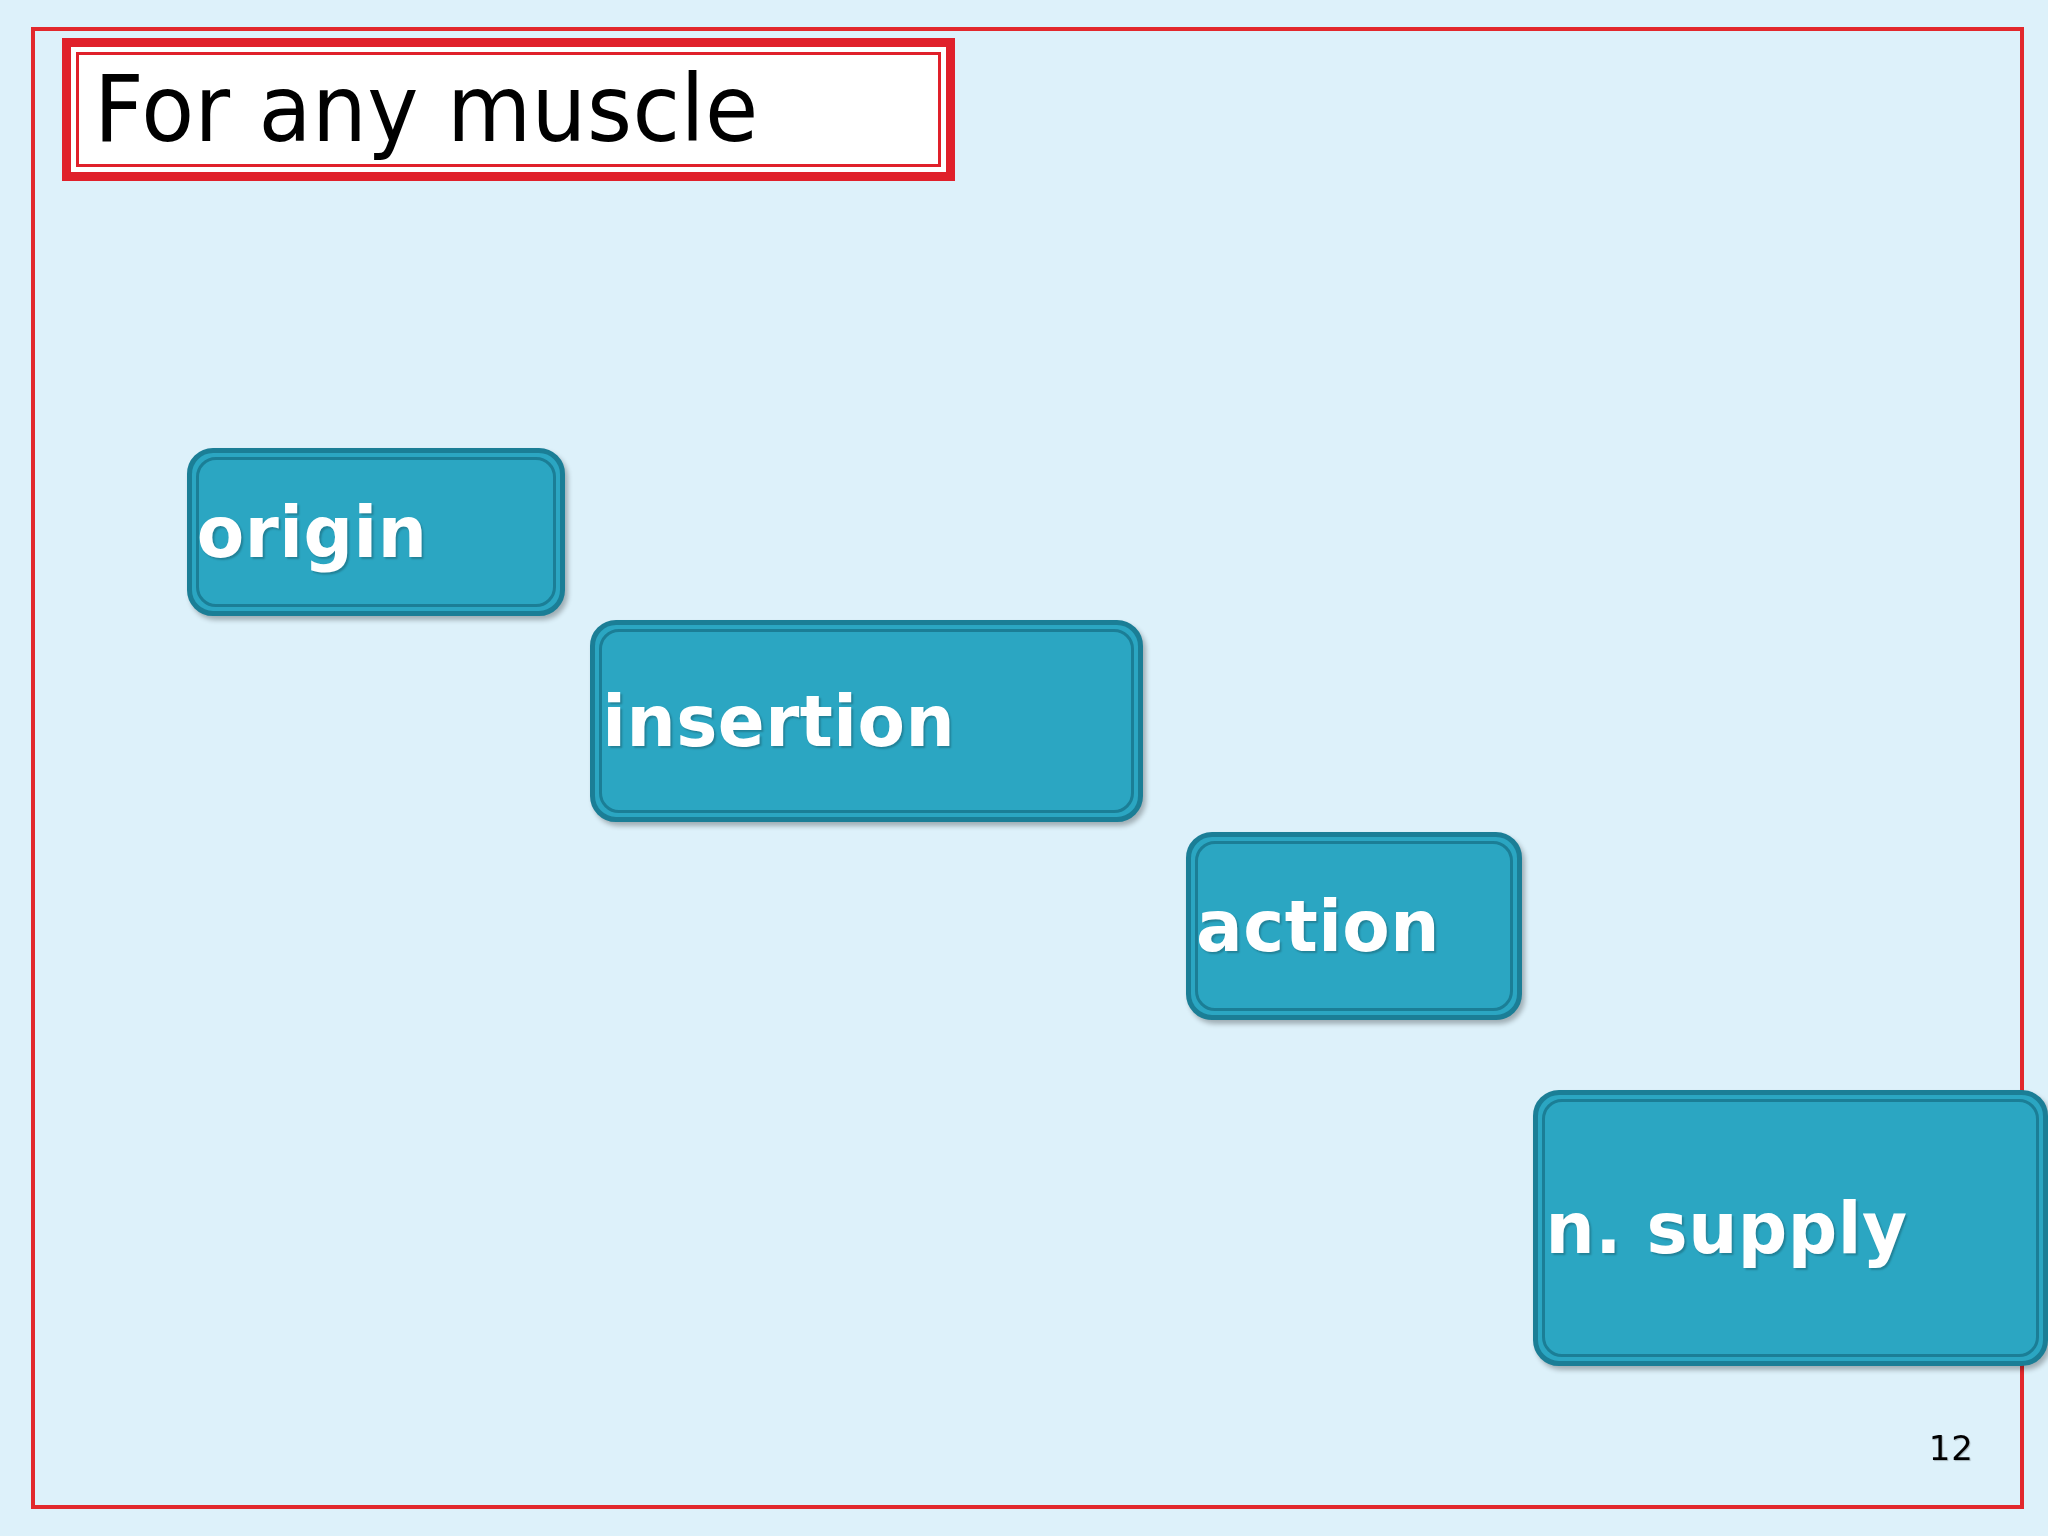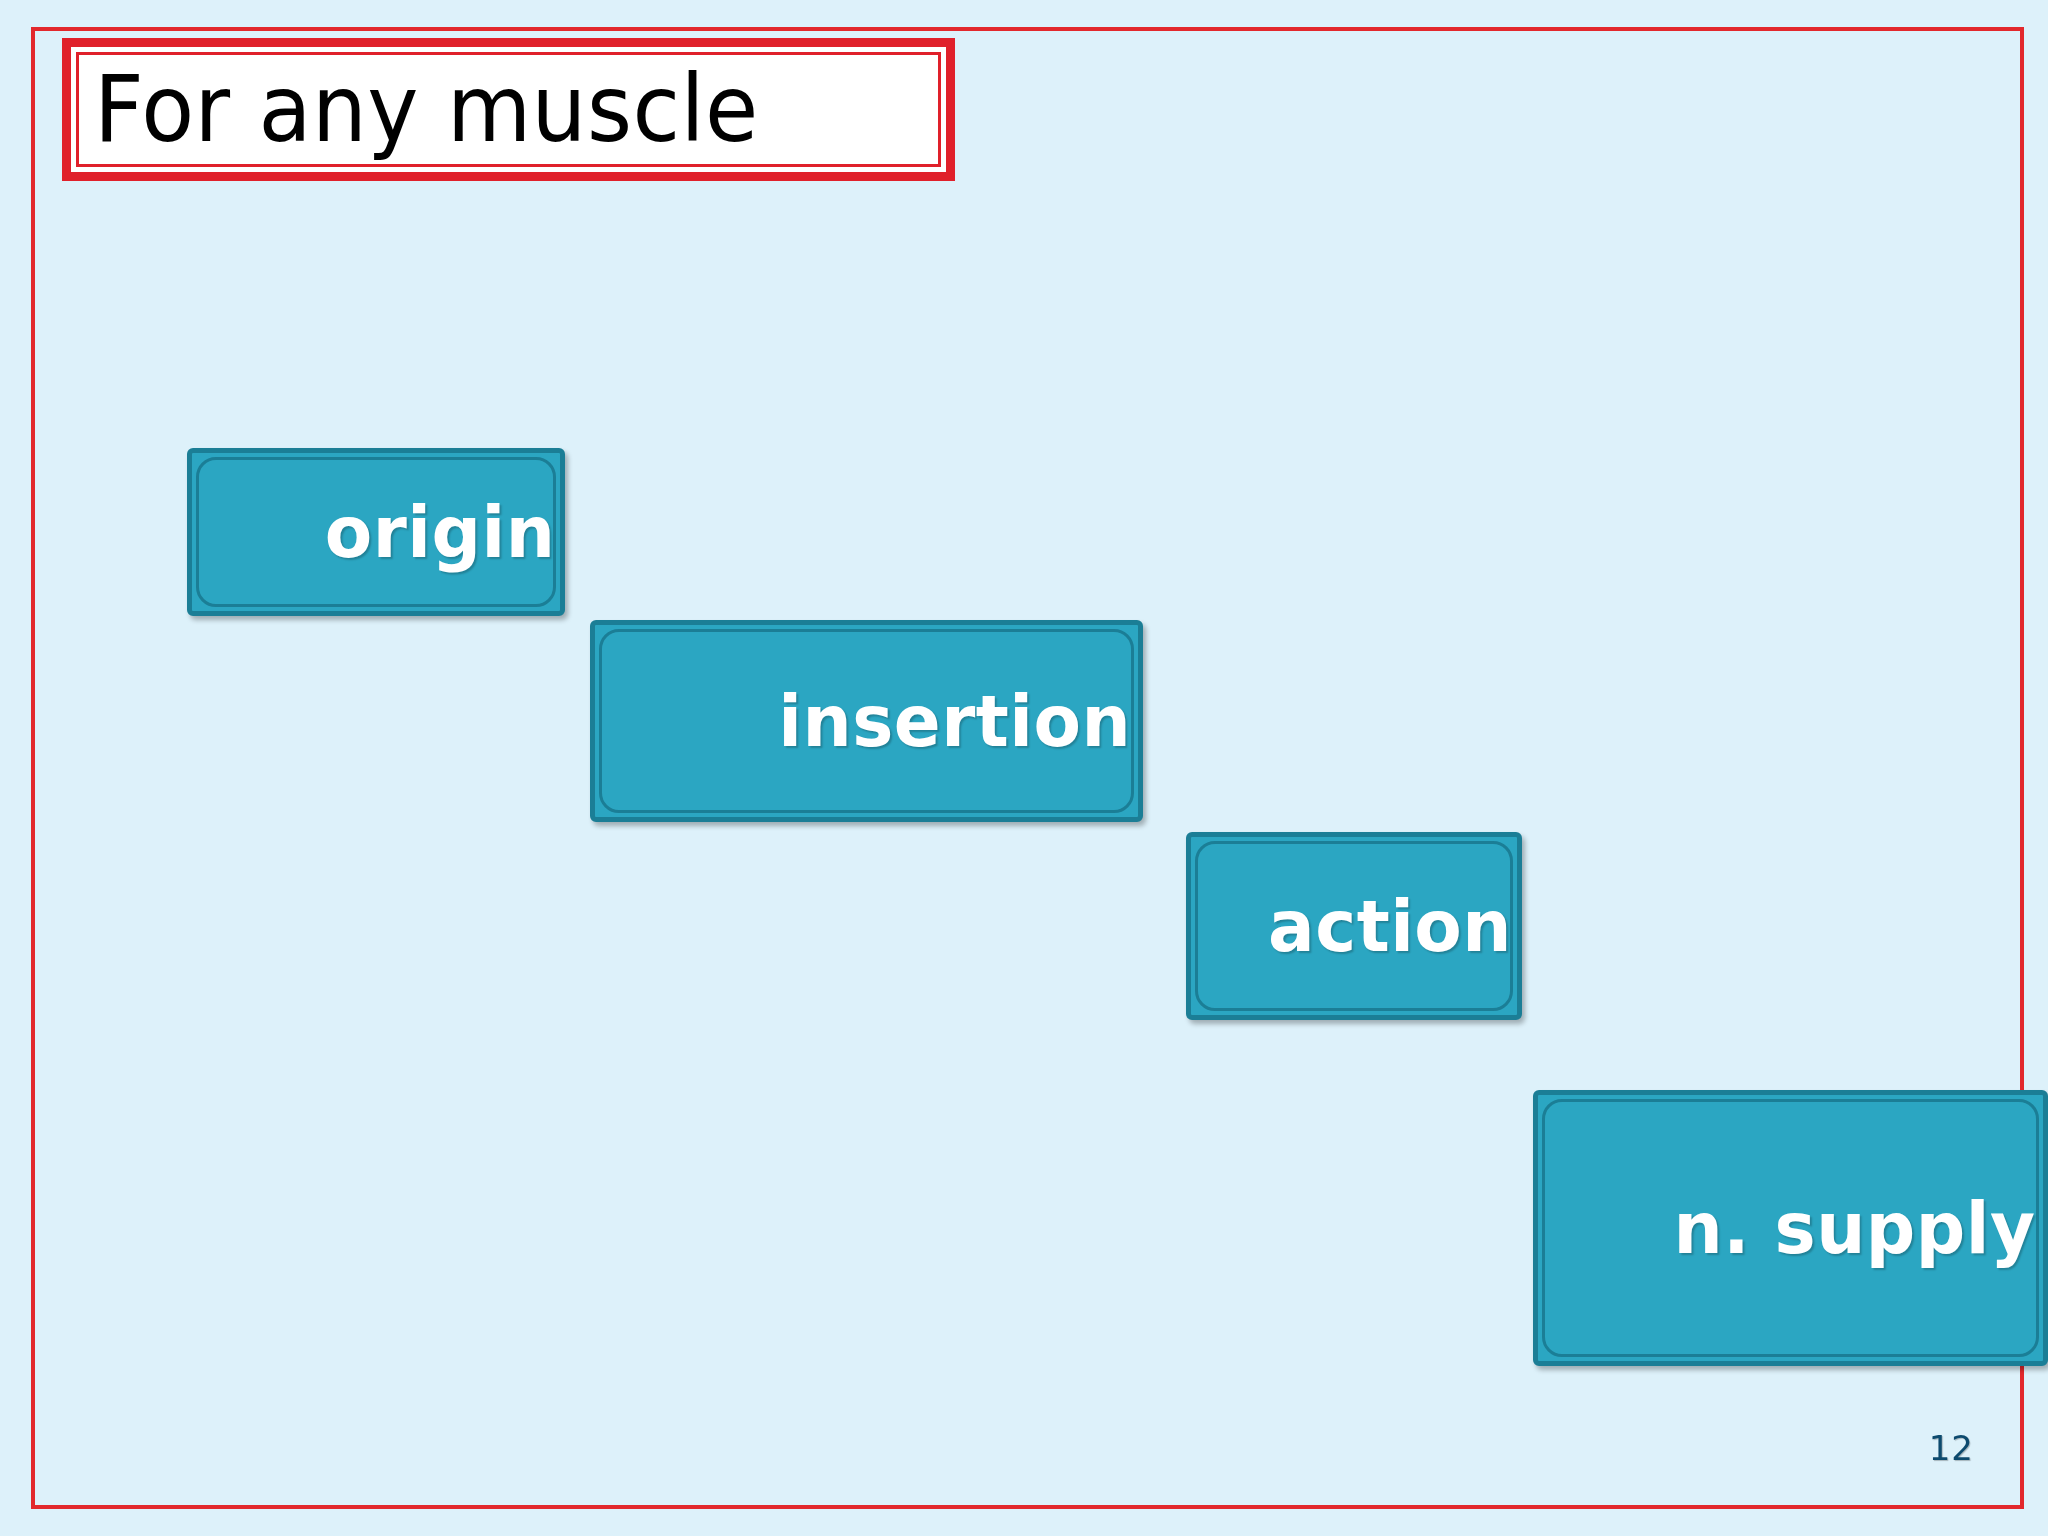--- a/index.html
+++ b/index.html
@@ -71,27 +71,27 @@
     transform: scaleX(0.94);
     transform-origin: left center;
   }
 
   
   .concept {
     position: absolute;
     box-sizing: border-box;
     background: #2ba6c2;
     border: 5px solid #1b7e96;
-    border-radius: 6px;
+    border-radius: 26px;
     box-shadow:
       0 0 0 4px #2ba6c2 inset,
       3px 4px 5px rgba(0,0,0,0.28);
     display: flex;
     align-items: center;
-    justify-content: flex-end;
+    justify-content: flex-start;
   }
   .concept::after {
     content: "";
     position: absolute;
     left: 4px;
     top: 4px;
     right: 4px;
     bottom: 4px;
     border: 3px solid #1b7e96;
     border-radius: 20px;
@@ -122,21 +122,21 @@
   #box-action .concept-label    { font-size: 72px; }
   #box-nsupply .concept-label   { font-size: 72px; }
 
   
   .page-number {
     position: absolute;
     right: 74px;
     bottom: 68px;
     font-family: "DejaVu Sans", sans-serif;
     font-size: 34px;
-    color: #0c4a6e;
+    color: #000000;
     text-shadow: 1px 1px 1px rgba(0,0,0,0.25);
     letter-spacing: 1px;
   }
 </style>
 </head>
 <body>
 
 <div class="slide">
 
   <div class="slide-frame"></div>

